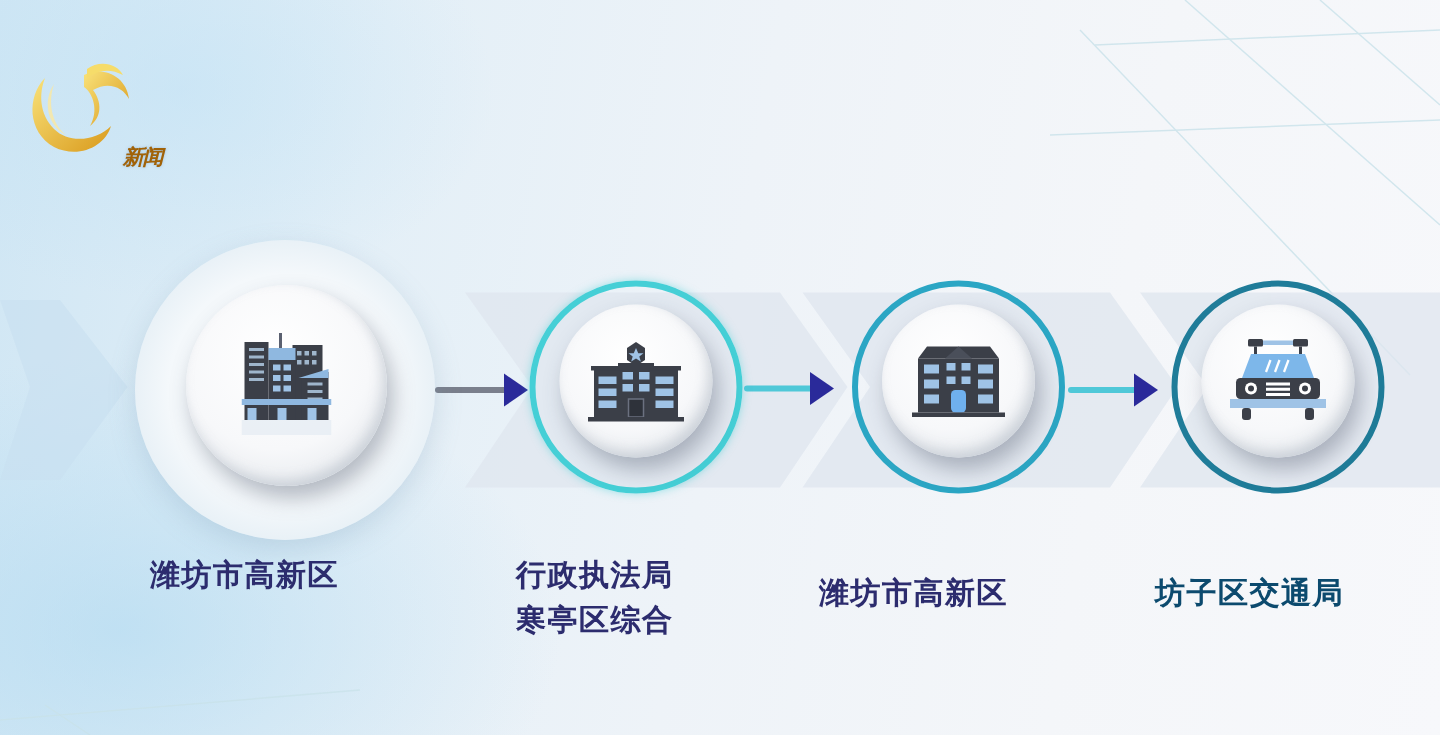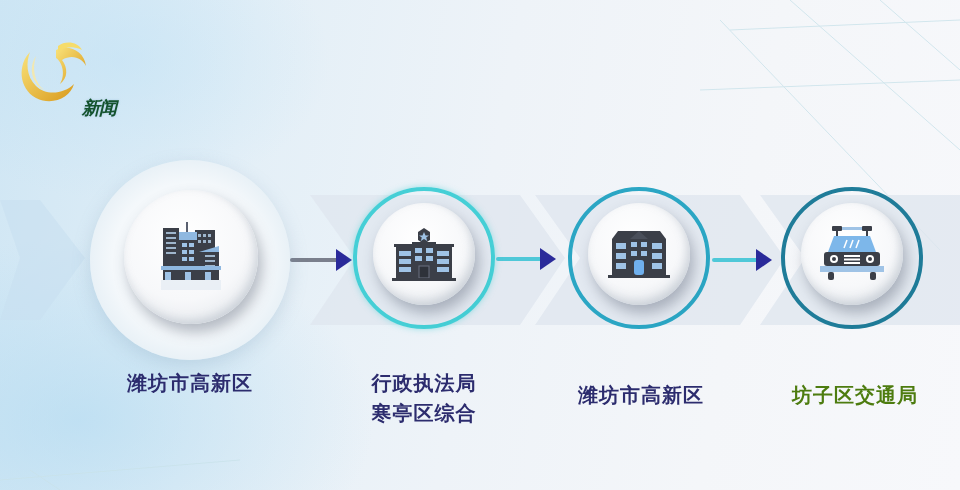--- a/index.html
+++ b/index.html
@@ -12,21 +12,21 @@
     position:absolute; left:0; top:0; width:960px; height:490px;
     background:
       radial-gradient(ellipse 420px 260px at 80px 420px, rgba(170,215,240,0.55), rgba(170,215,240,0) 70%),
       radial-gradient(ellipse 300px 200px at 120px 60px, rgba(190,225,245,0.5), rgba(190,225,245,0) 70%);
   }
   .grid-lines { position:absolute; left:0; top:0; }
   .chevrons { position:absolute; left:0; top:0; }
   
   .logo { position:absolute; left:12px; top:38px; width:120px; height:72px; }
   .logo-text {
-    position:absolute; left:70px; top:58px; color:#14532d; font-size:18px; font-style:italic;
+    position:absolute; left:70px; top:58px; color:#a16207; font-size:14px; font-style:italic;
     font-weight:bold; letter-spacing:-1px; text-shadow:0 0 2px rgba(120,160,200,0.5);
   }
   
   .node { position:absolute; border-radius:50%; }
   .halo {
     position:absolute; border-radius:50%;
     background: radial-gradient(circle, #f4f8fb 55%, #e2edf4 80%, #d6e5ef 100%);
     box-shadow: 0 6px 18px rgba(120,150,180,0.25);
   }
   .ring { position:absolute; border-radius:50%; box-sizing:border-box; }
@@ -36,24 +36,24 @@
     box-shadow: 4px 8px 14px rgba(60,70,90,0.35), inset -3px -4px 8px rgba(150,160,175,0.35);
     display:flex; align-items:center; justify-content:center;
   }
   .connector { position:absolute; height:4px; border-radius:2px; }
   .arrowhead {
     position:absolute; width:0; height:0;
     border-top:11px solid transparent; border-bottom:11px solid transparent;
     border-left:16px solid #2a2a9a;
   }
   .label {
-    position:absolute; text-align:center; font-weight:bold; font-size:20px; line-height:30px;
+    position:absolute; font-weight:bold; font-size:20px; line-height:30px;
     color:#2c2c6e; letter-spacing:1px; white-space:nowrap;
   }
-  .label.highlight { color:#4d7c0f; }
+  .label.highlight { color:#0c4a6e; }
 </style>
 </head>
 <body>
 
 <div class="bg-glow"></div>
 
 <svg class="grid-lines" width="960" height="490">
   <g stroke="#c9e2ea" stroke-width="1" fill="none" opacity="0.8">
     <line x1="790" y1="0" x2="960" y2="150"></line>
     <line x1="880" y1="0" x2="960" y2="70"></line>

